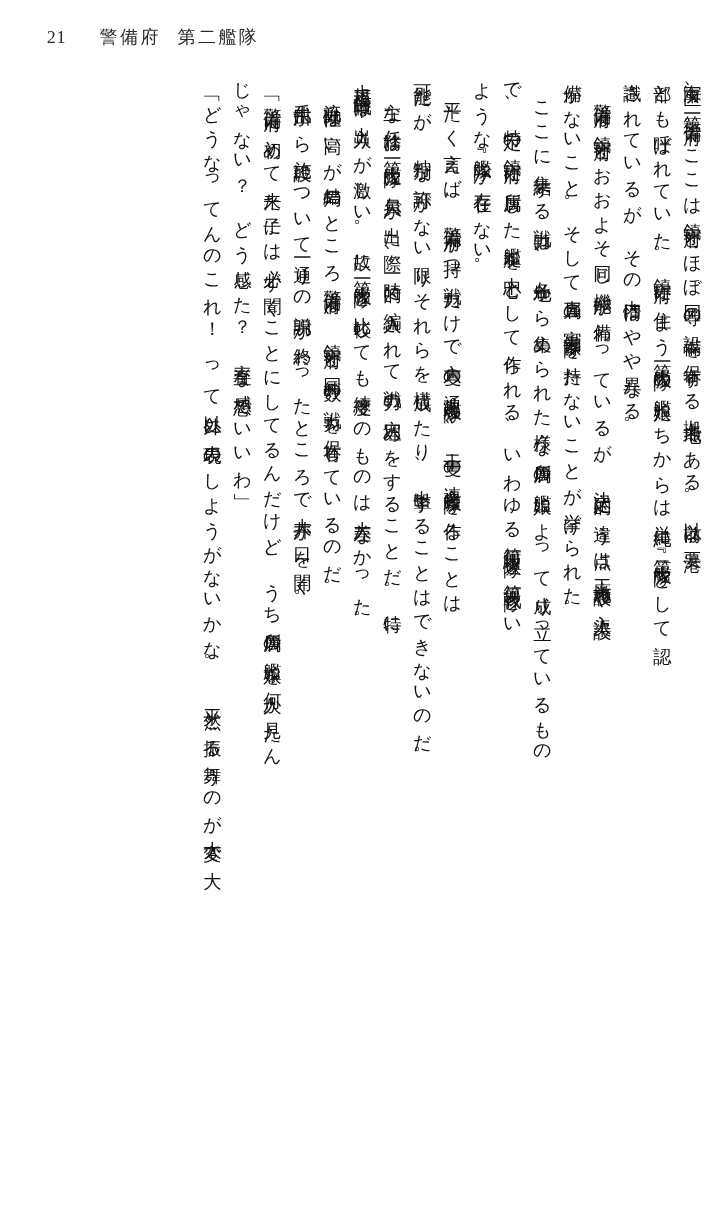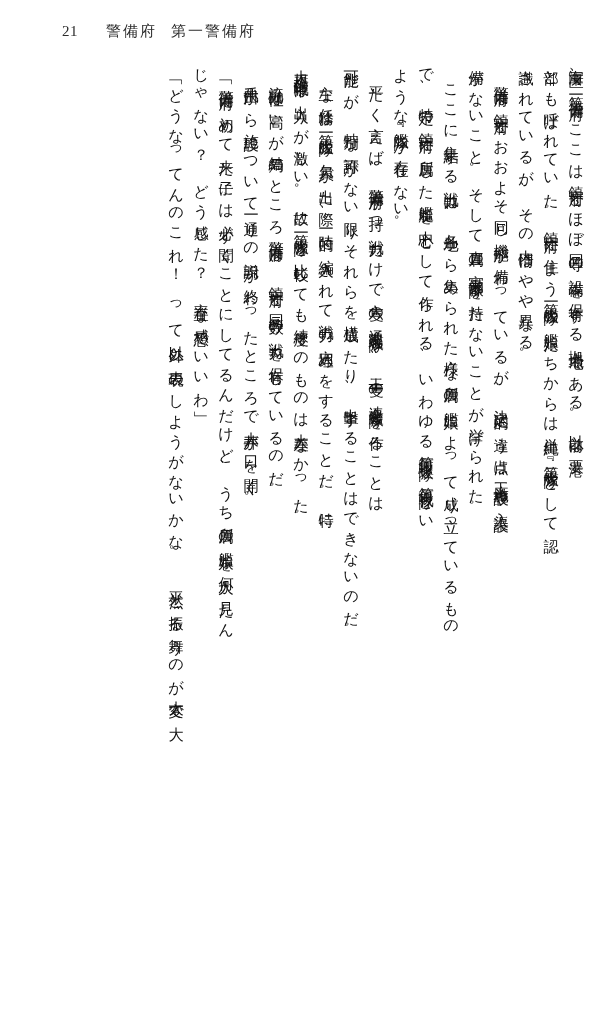--- a/index.html
+++ b/index.html
@@ -22,21 +22,21 @@
     left: 0;
     width: 606px;
     height: 26px;
     display: flex;
     align-items: baseline;
     font-size: 15px;
     color: #2b2b2b;
     letter-spacing: 0.5px;
   }
   .header .page-number {
-    margin-left: 62px;
+    margin-left: 39px;
     font-family: "Liberation Serif", "DejaVu Serif", serif;
     font-size: 15px;
   }
   .header .running-title {
     margin-left: 28px;
     font-size: 15px;
     letter-spacing: 2px;
   }
   .header .running-title .gap {
     display: inline-block;
@@ -77,21 +77,21 @@
   }
 </style>
 </head>
 <body>
 
 <div class="page">
 
   <div class="header">
     <span class="page-number">21</span>
     <span class="running-title">
-      <span>警備府</span><span class="gap"></span><span>第一警備府</span>
+      <span>警備府</span><span class="gap"></span><span>第二艦隊</span>
     </span>
   </div>
 
   <div class="body-area">
     <div class="col">海軍区、第一警備府。ここは鎮守府とほぼ同等の設備を保有する拠点地である。以前は要港</div>
     <div class="col">部とも呼ばれていた。鎮守府に住まう第一艦隊の艦娘たちからは単純に『第二艦隊』として認</div>
     <div class="col">識されているが、その内情はやや異なる。</div>
     <div class="col indent">警備府は鎮守府とおおよそ同じ機能が備わっているが、決定的に違う点は工廠施設や入渠設</div>
     <div class="col">備がないこと。そして直属の実働部隊を持たないことが挙げられた。</div>
     <div class="col indent">ここに集結する戦力は、各地から集められた様々な所属の艦娘によって成り立っているもの</div>

